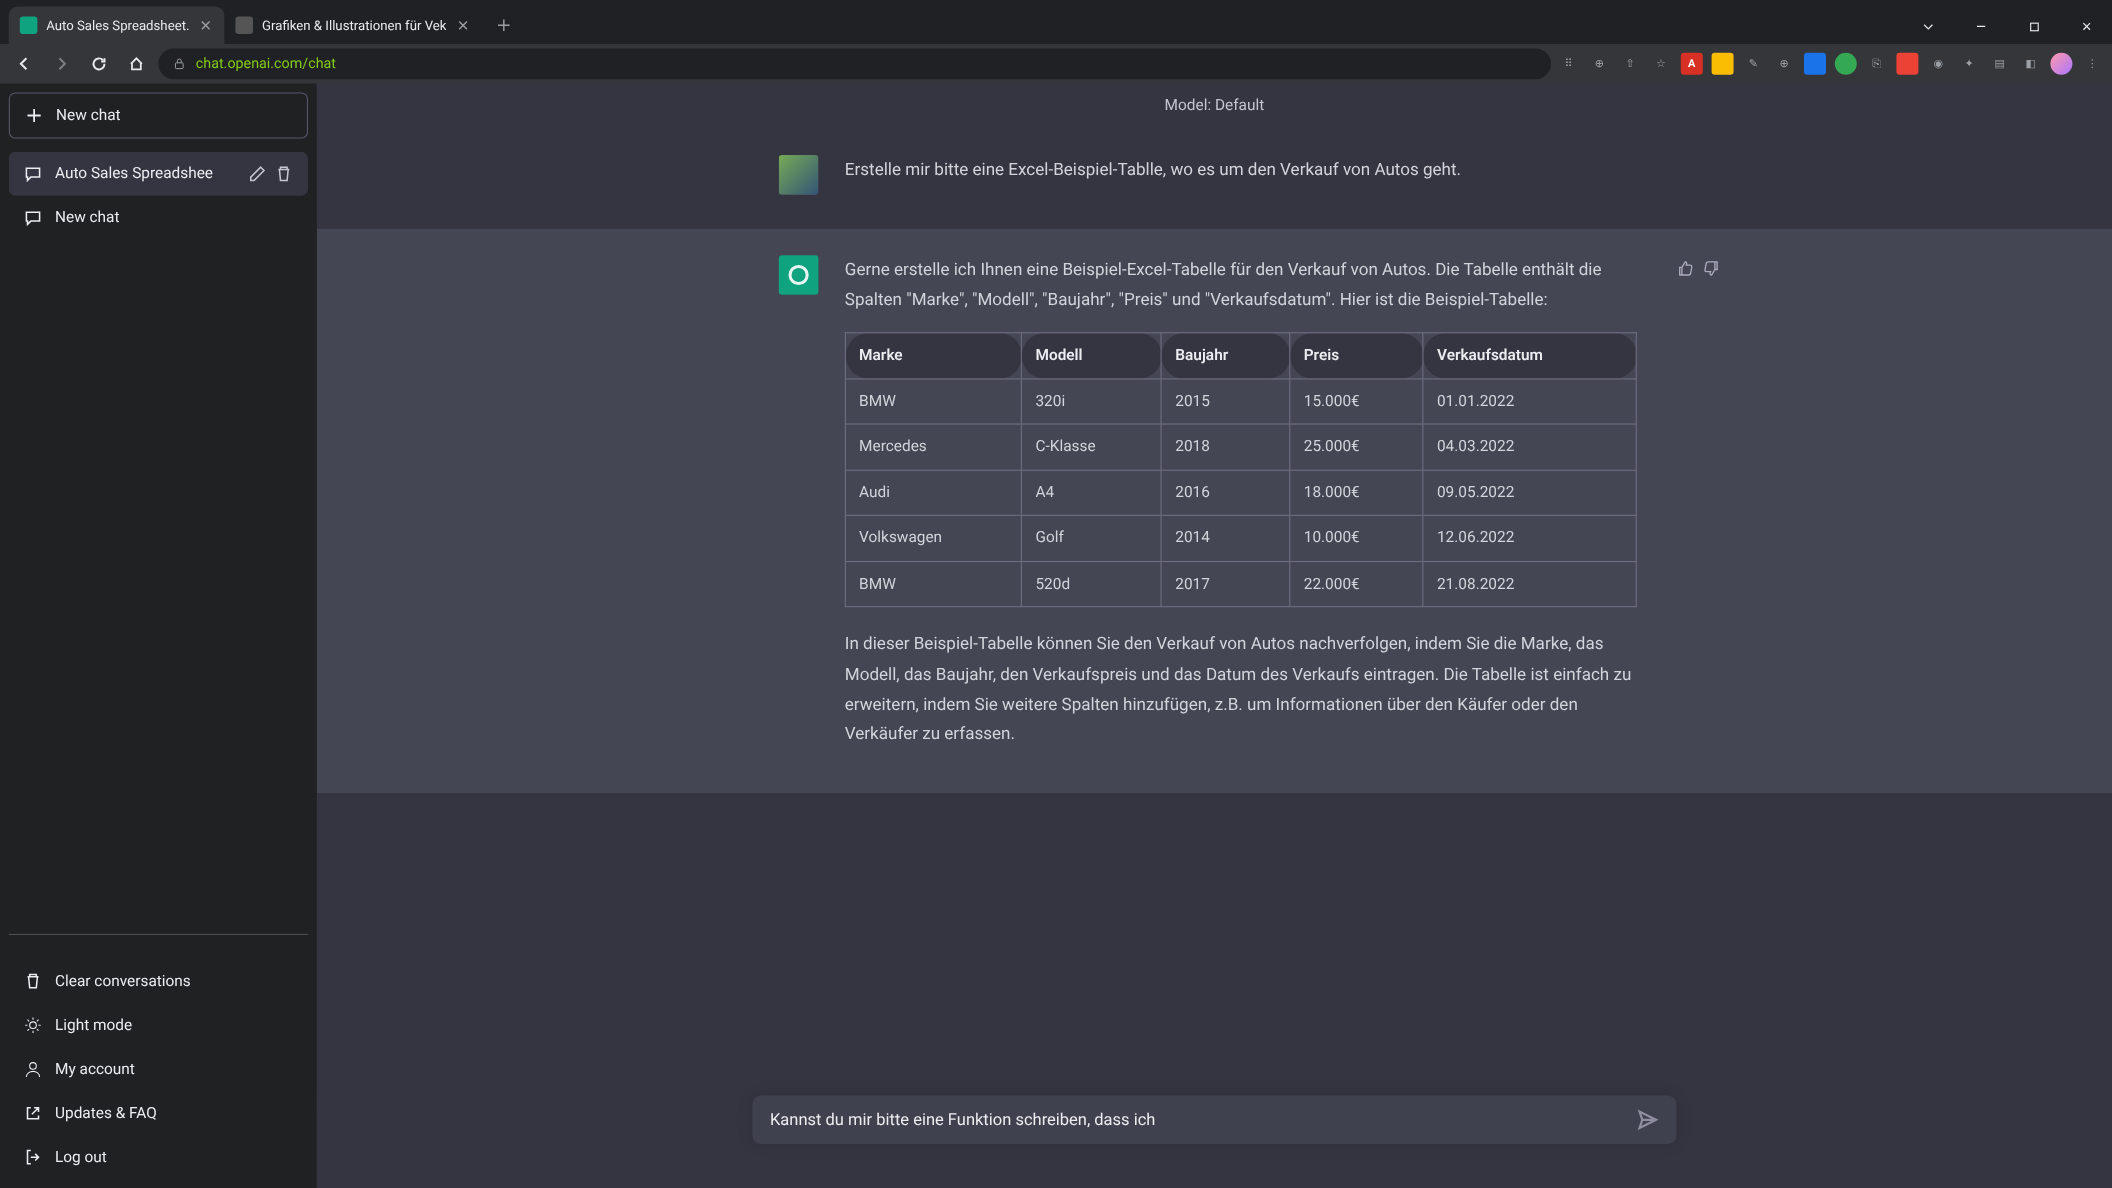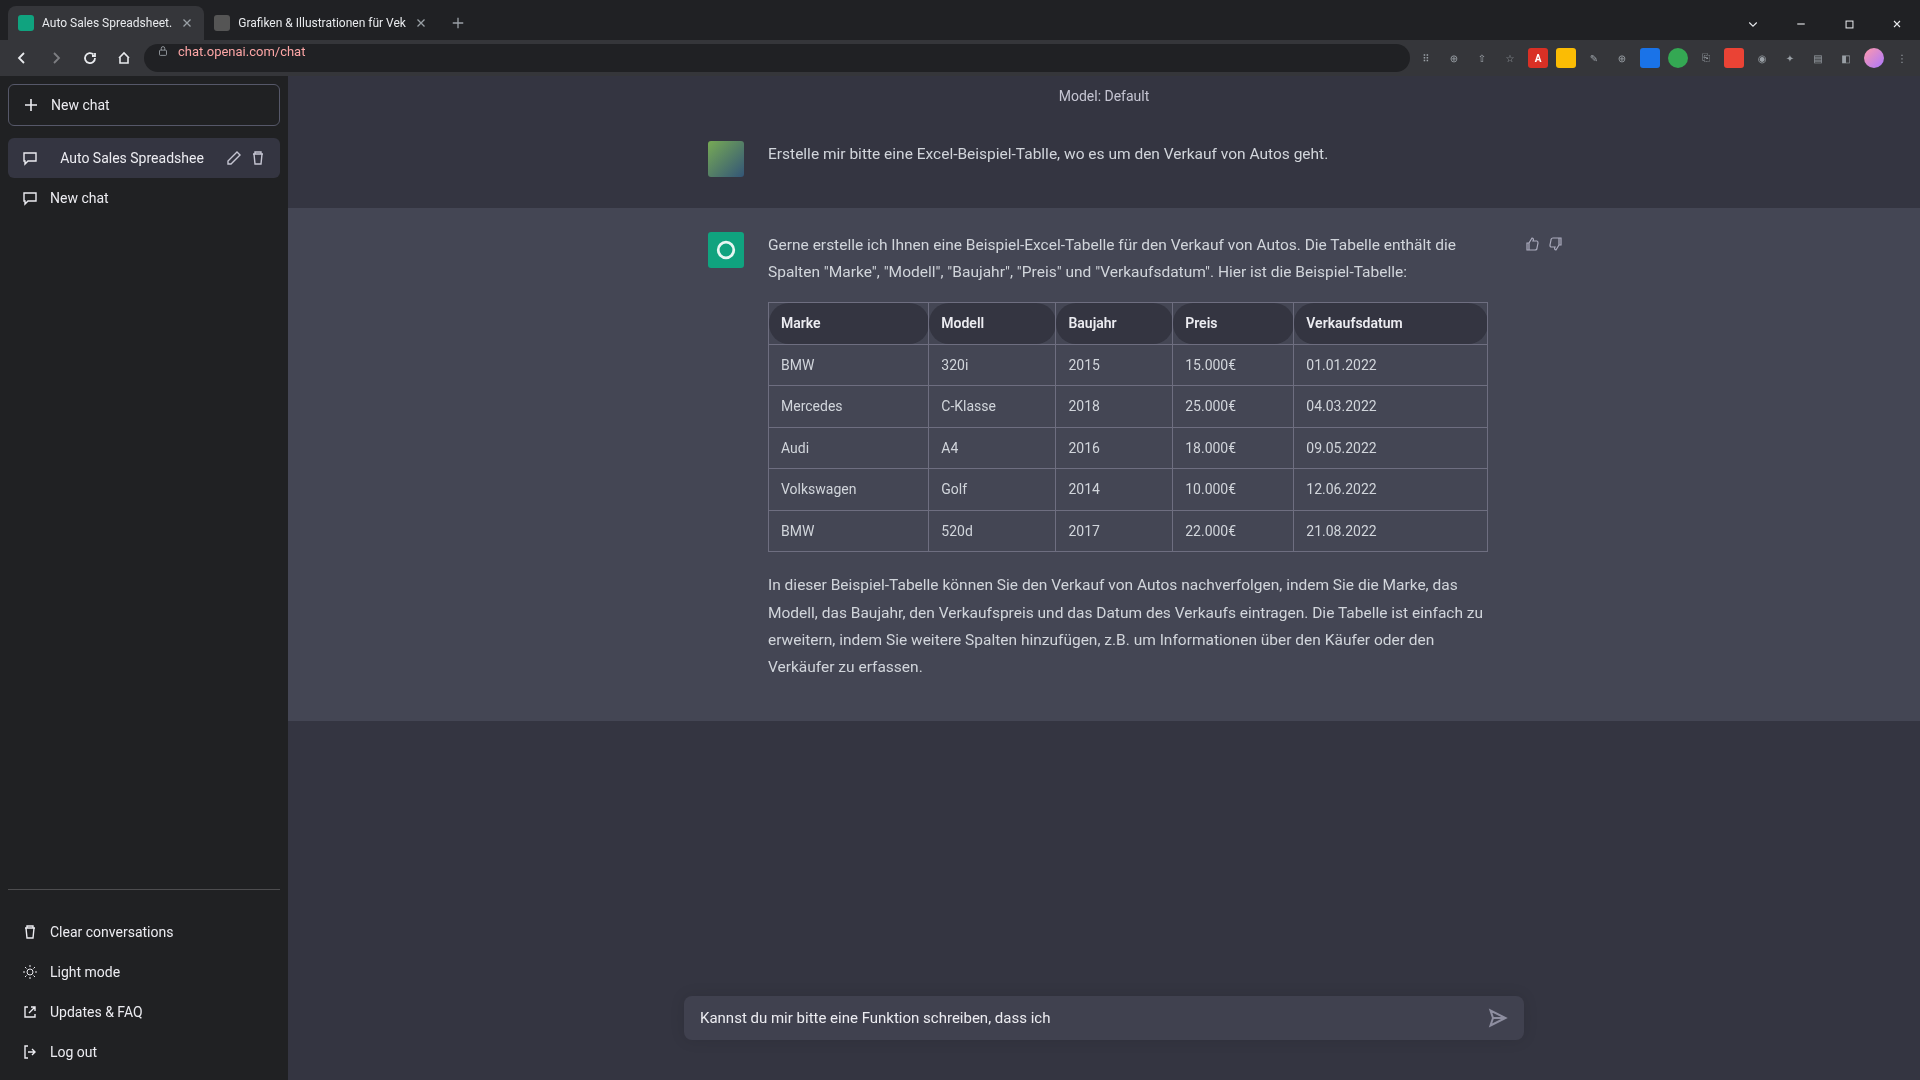--- a/index.html
+++ b/index.html
@@ -11,32 +11,32 @@
 .tab.active { background: #35363a; }
 .tab .favicon { width: 16px; height: 16px; border-radius: 3px; flex-shrink: 0; }
 .tab .title { white-space: nowrap; overflow: hidden; text-overflow: ellipsis; flex: 1; }
 .tab .close { width: 14px; height: 14px; color: #9aa0a6; flex-shrink: 0; }
 .newtab { width: 28px; height: 28px; display: flex; align-items: center; justify-content: center; color: #9aa0a6; margin-left: 6px; margin-bottom: 3px; }
 .winctrl { margin-left: auto; display: flex; gap: 2px; }
 .winctrl div { width: 46px; height: 32px; display: flex; align-items: center; justify-content: center; color: #e8eaed; }
 
 .toolbar { height: 36px; background: #35363a; display: flex; align-items: center; padding: 0 8px; gap: 6px; }
 .toolbar .navbtn { width: 28px; height: 28px; display: flex; align-items: center; justify-content: center; color: #9aa0a6; border-radius: 50%; }
-.addrbar { flex: 1; height: 28px; background: #202124; border-radius: 14px; display: flex; padding: 0 12px; gap: 8px; color: #fca5a5; font-size: 13px; }
+.addrbar { flex: 1; height: 28px; background: #202124; border-radius: 14px; display: flex; align-items: center; padding: 0 12px; gap: 8px; color: #84cc16; font-size: 13px; }
 .addrbar .lock { width: 14px; height: 14px; color: #9aa0a6; }
 .ext-icons { display: flex; gap: 8px; align-items: center; }
 .ext-icons .ext { width: 20px; height: 20px; border-radius: 3px; display:flex; align-items:center; justify-content:center; font-size:10px; color:#fff; }
 
 
 .app { display: flex; height: calc(1080px - 76px); }
 .sidebar { width: 288px; background: #202123; padding: 8px; display: flex; flex-direction: column; color: #ececf1; }
 .newchat-btn { border: 1px solid #565869; border-radius: 6px; padding: 12px 14px; display: flex; align-items: center; gap: 12px; font-size: 14px; cursor: pointer; }
 .conv-list { margin-top: 12px; flex: 1; overflow: hidden; }
 .conv { display: flex; align-items: center; gap: 12px; padding: 12px 14px; border-radius: 6px; font-size: 14px; color: #ececf1; cursor: pointer; }
-.conv.active { background: #343541; text-align: center; }
+.conv.active { background: #343541; }
 .conv .label { flex: 1; white-space: nowrap; overflow: hidden; text-overflow: ellipsis; }
 .conv .actions { display: flex; gap: 8px; color: #c5c5d2; }
 .conv .actions svg { width: 16px; height: 16px; }
 .sidebar-bottom { border-top: 1px solid #4d4d4f; padding-top: 22px; }
 .side-item { display: flex; align-items: center; gap: 12px; padding: 12px 14px; font-size: 14px; cursor: pointer; border-radius:6px; }
 .icon { width: 16px; height: 16px; flex-shrink: 0; }
 
 .main { flex: 1; display: flex; flex-direction: column; position: relative; }
 .model-row { text-align: center; padding: 12px 0; color: #c5c5d2; font-size: 14px; border-bottom: 1px solid rgba(0,0,0,0); }
 .msgs { flex:1; overflow:auto; }
@@ -201,20 +201,27 @@
       </div>
       <div class="side-item">
         <svg class="icon" viewBox="0 0 16 16">
             <circle cx="8" cy="8" r="3" stroke="currentColor" fill="none"></circle>
             <path stroke="currentColor" d="M8 1v2M8 13v2M1 8h2M13 8h2M3 3l1.5 1.5M11.5 11.5L13 13M13 3l-1.5 1.5M4.5 11.5L3 13"></path>
           </svg>
         <span>Light mode</span>
       </div>
       <div class="side-item">
         <svg class="icon" viewBox="0 0 16 16">
+            <circle cx="8" cy="5" r="3" stroke="currentColor" fill="none"></circle>
+            <path stroke="currentColor" fill="none" d="M2 15c0-3 3-5 6-5s6 2 6 5"></path>
+          </svg>
+        <span>My account</span>
+      </div>
+      <div class="side-item">
+        <svg class="icon" viewBox="0 0 16 16">
             <path stroke="currentColor" fill="none" stroke-width="1.4" d="M6 3H3v10h10v-3M9 3h4v4M13 3L7 9"></path>
           </svg>
         <span>Updates &amp; FAQ</span>
       </div>
       <div class="side-item">
         <svg class="icon" viewBox="0 0 16 16">
             <path stroke="currentColor" fill="none" stroke-width="1.4" d="M6 14H3V2h3M10 5l3 3-3 3M13 8H6"></path>
           </svg>
         <span>Log out</span>
       </div>

